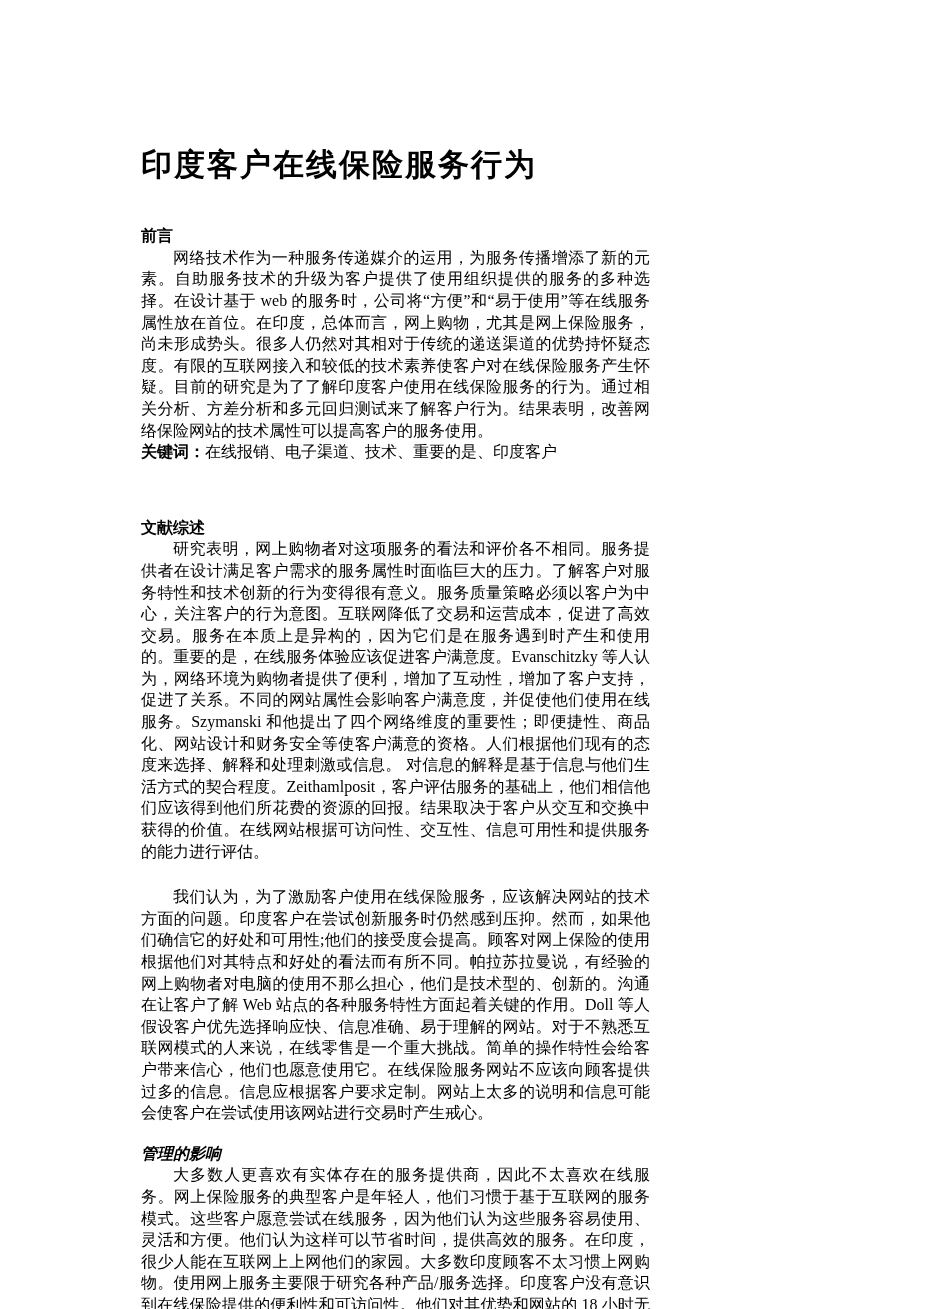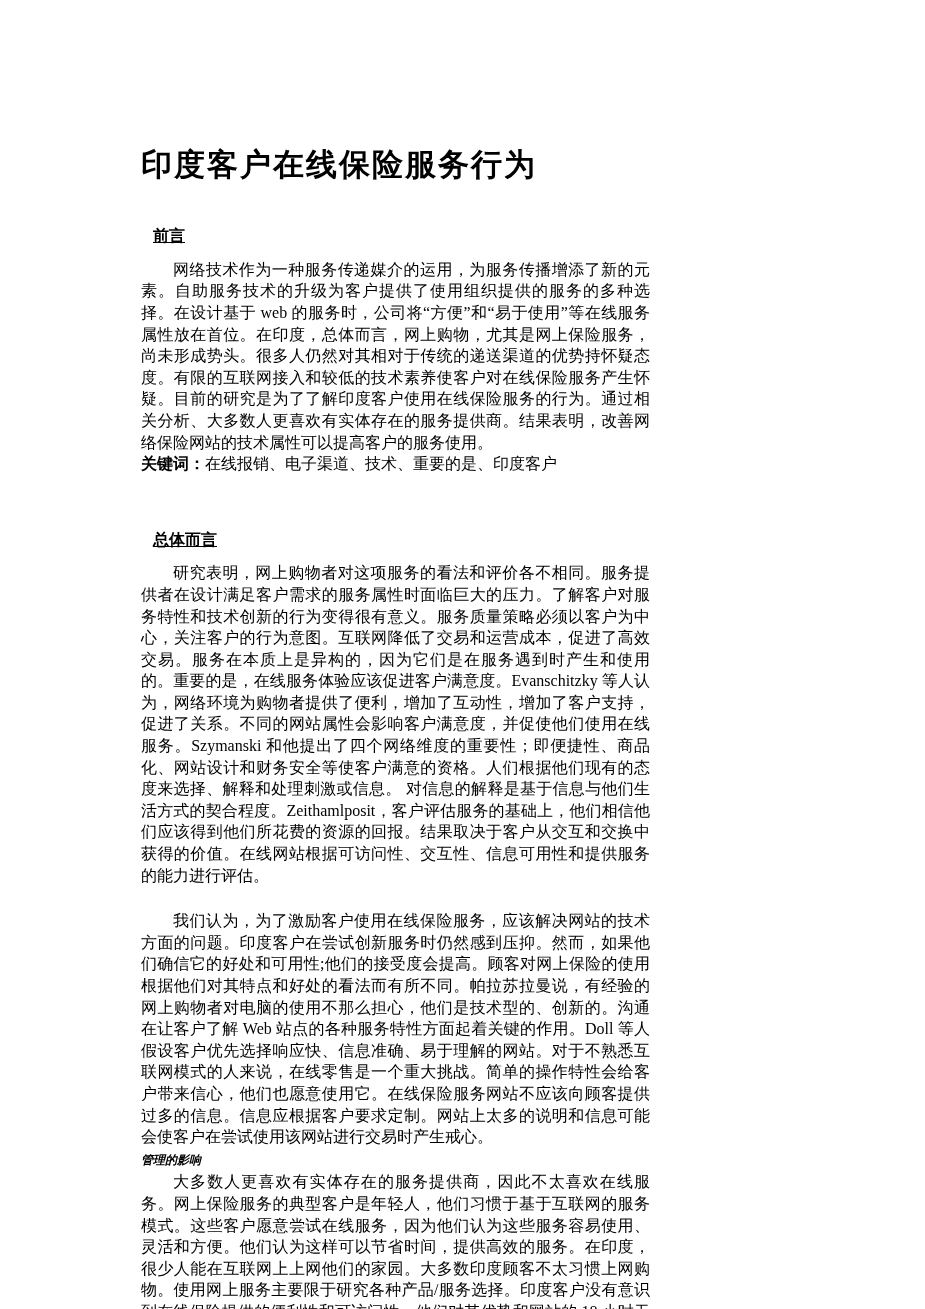--- a/index.html
+++ b/index.html
@@ -26,30 +26,29 @@
     font-weight: bold;
     letter-spacing: 2px;
     line-height: 1.2;
     margin: 0 0 42px 0;
   }
   .sec-heading {
     font-family: "Liberation Sans", "DejaVu Sans", sans-serif;
     font-size: 16px;
     font-weight: bold;
     line-height: 21.6px;
-    margin: 12px;
-    text-decoration: underline;
+    margin: 0;
   }
   .sub-heading {
     font-family: "Liberation Sans", "DejaVu Sans", sans-serif;
-    font-size: 12px;
+    font-size: 16px;
     font-weight: bold;
     font-style: italic;
     line-height: 21.6px;
-    margin: 2px 0 0 0;
+    margin: 19px 0 0 0;
   }
   .body-para {
     margin: 0;
   }
   .indent { text-indent: 2em; }
   .para-gap { margin-top: 24px; }
   .keywords { margin: 0; }
   .kw-label {
     font-family: Liberation Mono, monospace;
     font-weight: bold;
@@ -58,25 +57,25 @@
 </style>
 </head>
 <body>
 
 <div class="page">
 
   <h1 class="doc-title">印度客户在线保险服务行为</h1>
 
   <section>
     <h2 class="sec-heading">前言</h2>
-    <p class="body-para indent">网络技术作为一种服务传递媒介的运用，为服务传播增添了新的元素。自助服务技术的升级为客户提供了使用组织提供的服务的多种选择。在设计基于 web 的服务时，公司将“方便”和“易于使用”等在线服务属性放在首位。在印度，总体而言，网上购物，尤其是网上保险服务，尚未形成势头。很多人仍然对其相对于传统的递送渠道的优势持怀疑态度。有限的互联网接入和较低的技术素养使客户对在线保险服务产生怀疑。目前的研究是为了了解印度客户使用在线保险服务的行为。通过相关分析、大多数人更喜欢有实体存在的服务提供商。结果表明，改善网络保险网站的技术属性可以提高客户的服务使用。</p>
+    <p class="body-para indent">网络技术作为一种服务传递媒介的运用，为服务传播增添了新的元素。自助服务技术的升级为客户提供了使用组织提供的服务的多种选择。在设计基于 web 的服务时，公司将“方便”和“易于使用”等在线服务属性放在首位。在印度，总体而言，网上购物，尤其是网上保险服务，尚未形成势头。很多人仍然对其相对于传统的递送渠道的优势持怀疑态度。有限的互联网接入和较低的技术素养使客户对在线保险服务产生怀疑。目前的研究是为了了解印度客户使用在线保险服务的行为。通过相关分析、方差分析和多元回归测试来了解客户行为。结果表明，改善网络保险网站的技术属性可以提高客户的服务使用。</p>
     <p class="keywords"><span class="kw-label">关键词：</span><span>在线报销、电子渠道、技术、重要的是、印度客户</span></p>
   </section>
 
   <section class="lit-section">
-    <h2 class="sec-heading">总体而言</h2>
+    <h2 class="sec-heading">文献综述</h2>
     <p class="body-para indent">研究表明，网上购物者对这项服务的看法和评价各不相同。服务提供者在设计满足客户需求的服务属性时面临巨大的压力。了解客户对服务特性和技术创新的行为变得很有意义。服务质量策略必须以客户为中心，关注客户的行为意图。互联网降低了交易和运营成本，促进了高效交易。服务在本质上是异构的，因为它们是在服务遇到时产生和使用的。重要的是，在线服务体验应该促进客户满意度。Evanschitzky 等人认为，网络环境为购物者提供了便利，增加了互动性，增加了客户支持，促进了关系。不同的网站属性会影响客户满意度，并促使他们使用在线服务。Szymanski 和他提出了四个网络维度的重要性；即便捷性、商品化、网站设计和财务安全等使客户满意的资格。人们根据他们现有的态度来选择、解释和处理刺激或信息。 对信息的解释是基于信息与他们生活方式的契合程度。Zeithamlposit，客户评估服务的基础上，他们相信他们应该得到他们所花费的资源的回报。结果取决于客户从交互和交换中获得的价值。在线网站根据可访问性、交互性、信息可用性和提供服务的能力进行评估。</p>
     <p class="body-para indent para-gap">我们认为，为了激励客户使用在线保险服务，应该解决网站的技术方面的问题。印度客户在尝试创新服务时仍然感到压抑。然而，如果他们确信它的好处和可用性;他们的接受度会提高。顾客对网上保险的使用根据他们对其特点和好处的看法而有所不同。帕拉苏拉曼说，有经验的网上购物者对电脑的使用不那么担心，他们是技术型的、创新的。沟通在让客户了解 Web 站点的各种服务特性方面起着关键的作用。Doll 等人假设客户优先选择响应快、信息准确、易于理解的网站。对于不熟悉互联网模式的人来说，在线零售是一个重大挑战。简单的操作特性会给客户带来信心，他们也愿意使用它。在线保险服务网站不应该向顾客提供过多的信息。信息应根据客户要求定制。网站上太多的说明和信息可能会使客户在尝试使用该网站进行交易时产生戒心。</p>
     <h3 class="sub-heading">管理的影响</h3>
     <p class="body-para indent">大多数人更喜欢有实体存在的服务提供商，因此不太喜欢在线服务。网上保险服务的典型客户是年轻人，他们习惯于基于互联网的服务模式。这些客户愿意尝试在线服务，因为他们认为这些服务容易使用、灵活和方便。他们认为这样可以节省时间，提供高效的服务。在印度，很少人能在互联网上上网他们的家园。大多数印度顾客不太习惯上网购物。使用网上服务主要限于研究各种产品/服务选择。印度客户没有意识到在线保险提供的便利性和可访问性。他们对其优势和网站的 18 小时无障碍功能保持沉默。该在线系统节省了时间，提供了免麻烦的服务，但客户仍然更愿意去保险公</p>
   </section>
 
 </div>
 
 </body></html>

